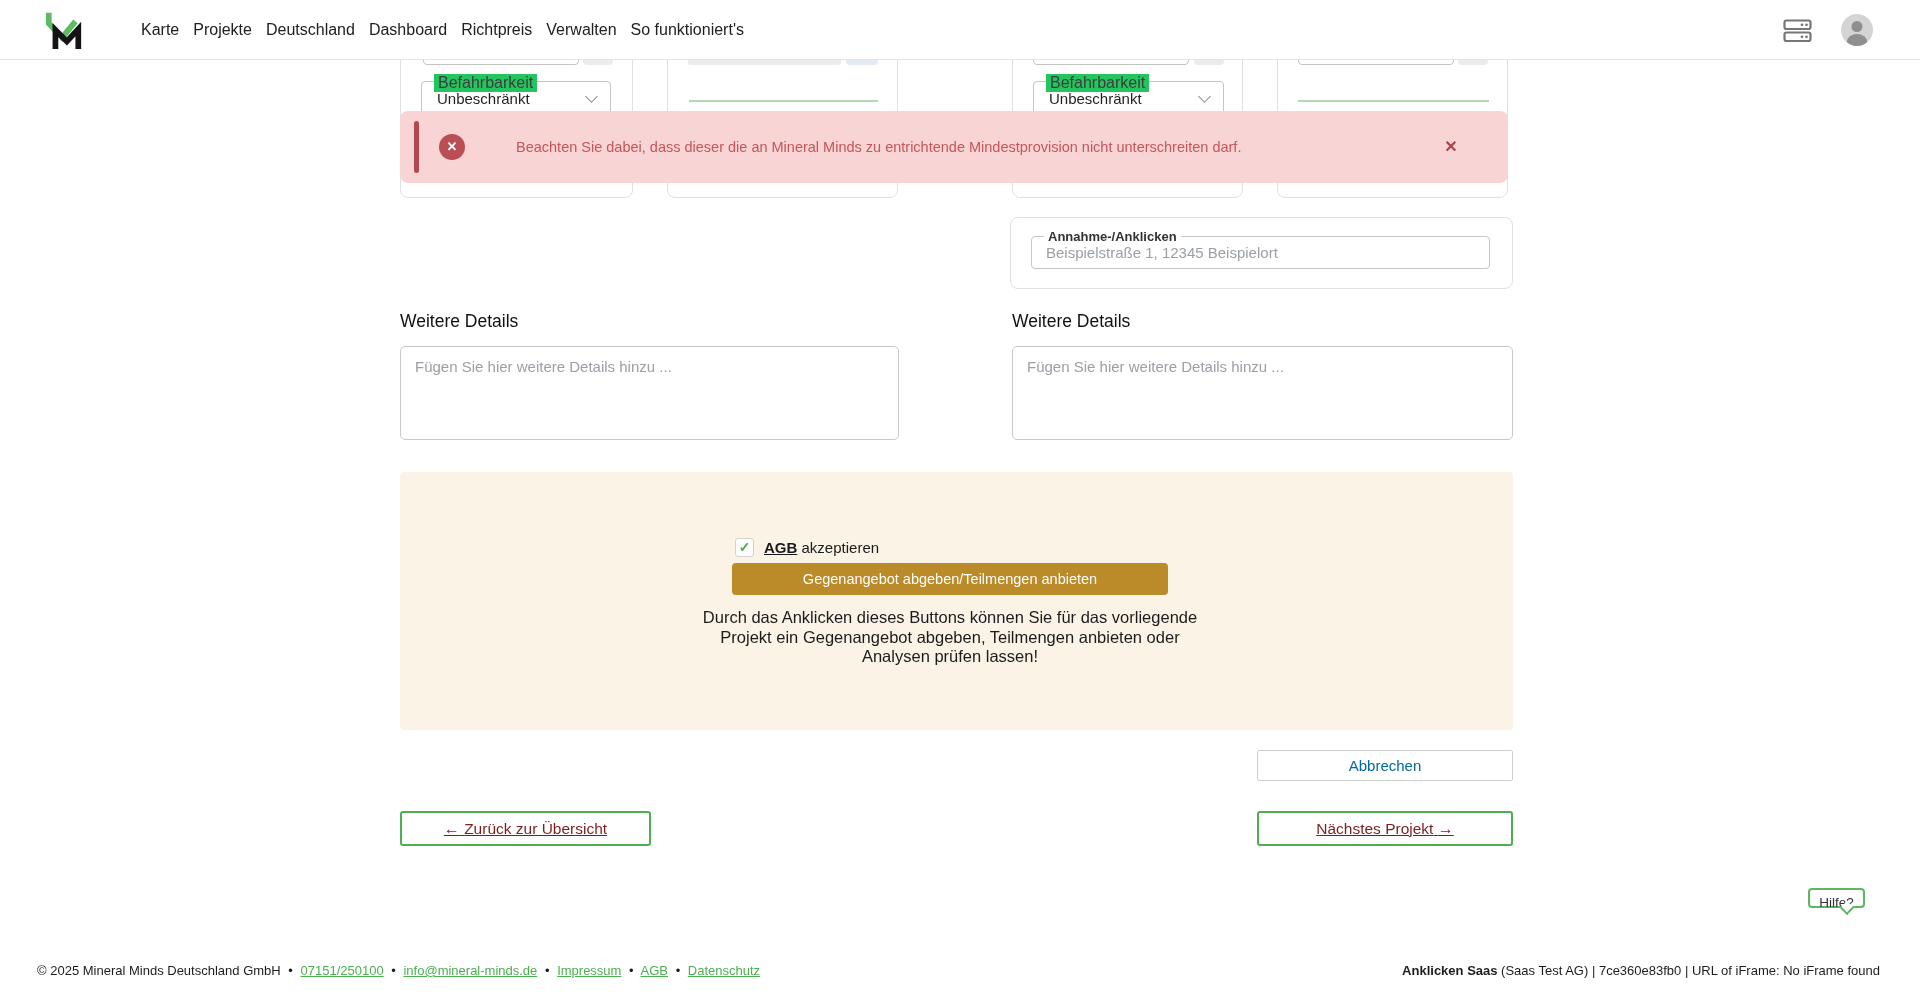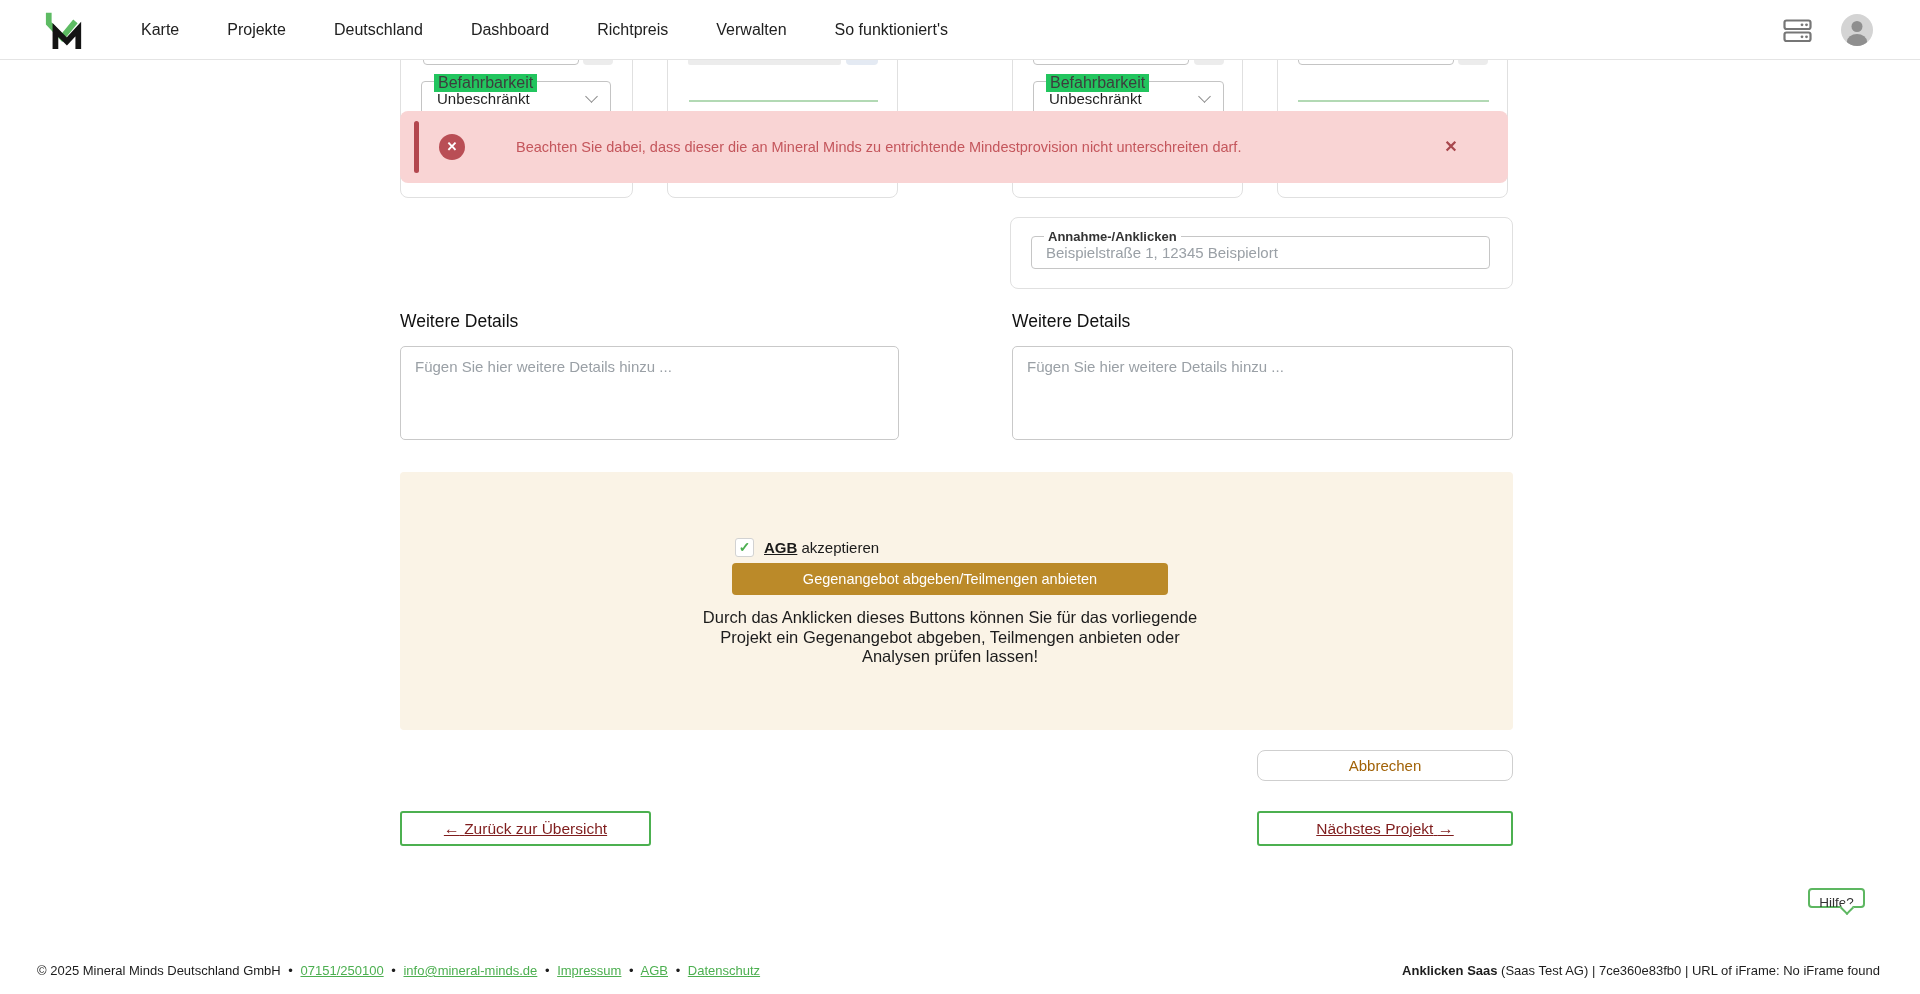--- a/index.html
+++ b/index.html
@@ -4,21 +4,21 @@
 <style>
   * { margin:0; padding:0; box-sizing:border-box; }
   html,body { width:1920px; height:994px; background:#fff; overflow:hidden;
     font-family:"Liberation Sans", sans-serif; color:#1f1f1f; }
   #page { position:relative; width:1920px; height:994px; background:#fff; }
 
   
   .navbar { position:absolute; left:0; top:0; width:1920px; height:60px; background:#fff;
     border-bottom:1px solid #e4e4e4; z-index:50; }
   .logo { position:absolute; left:44px; top:10px; width:40px; height:40px; cursor:pointer; }
-  .nav-items { position:absolute; left:141px; top:0; height:60px; display:flex; align-items:center; gap:48px; }
+  .nav-items { position:absolute; left:141px; top:0; height:60px; display:flex; align-items:center; gap:14px; }
   .nav-item { font-size:16px; font-weight:500; color:#212121; cursor:pointer; white-space:nowrap; }
   .icon-btn { position:absolute; top:19px; cursor:pointer; }
   .avatar { position:absolute; left:1841px; top:14px; width:32px; height:32px; cursor:pointer; }
 
   
   .card { position:absolute; top:36px; height:162px; background:#fff;
     border:1px solid #e0e0e0; border-radius:8px; z-index:1; }
   .cut-input { position:absolute; top:2px; height:26px; background:#fff;
     border:1px solid #c4c4c4; border-radius:4px; }
   .cut-input.filled { background:#ececec; border:none; border-radius:4px 4px 2px 2px; }
@@ -72,21 +72,21 @@
   .agb-label { margin-left:10px; font-size:15px; color:#1a1a1a; }
   .agb-link { font-weight:700; text-decoration:underline; cursor:pointer; }
   .gold-btn { position:absolute; left:332px; top:91px; width:436px; height:32px;
     background:#bb8a29; border:none; border-radius:4px; color:#fff; font-size:14.5px;
     font-family:"Liberation Sans", sans-serif; cursor:pointer; }
   .offer-note { position:absolute; left:262px; top:136px; width:576px; text-align:center;
     font-size:16.5px; line-height:19.5px; color:#1c1c1c; }
 
   
   .cancel-btn { position:absolute; left:1257px; top:750px; width:256px; height:31px; background:#fff;
-    border:1px solid #cfcfcf; border-radius:8px; color:#a16207; font-size:15px;
+    border:1px solid #cfcfcf; border-radius:2px; color:#0369a1; font-size:15px;
     font-family:"Liberation Sans", sans-serif; cursor:pointer;text-align:center; }
   .green-btn { position:absolute; top:811px; height:35px; background:#fff;
     border:2px solid #4cb050; border-radius:3px; color:#7f1d1d; font-size:15.5px;
     font-family:"Liberation Sans", sans-serif; cursor:pointer;text-decoration:underline; }
   .green-btn .arrow { font-size:16px; }
 
   
   .help-bubble { position:absolute; left:1808px; top:888px; width:57px; height:20px; background:#fff;
     border:2px solid #5db761; border-radius:4px; z-index:20; cursor:pointer;
     font-size:13.5px; font-weight:500; color:#333; text-align:center; line-height:25px; }

